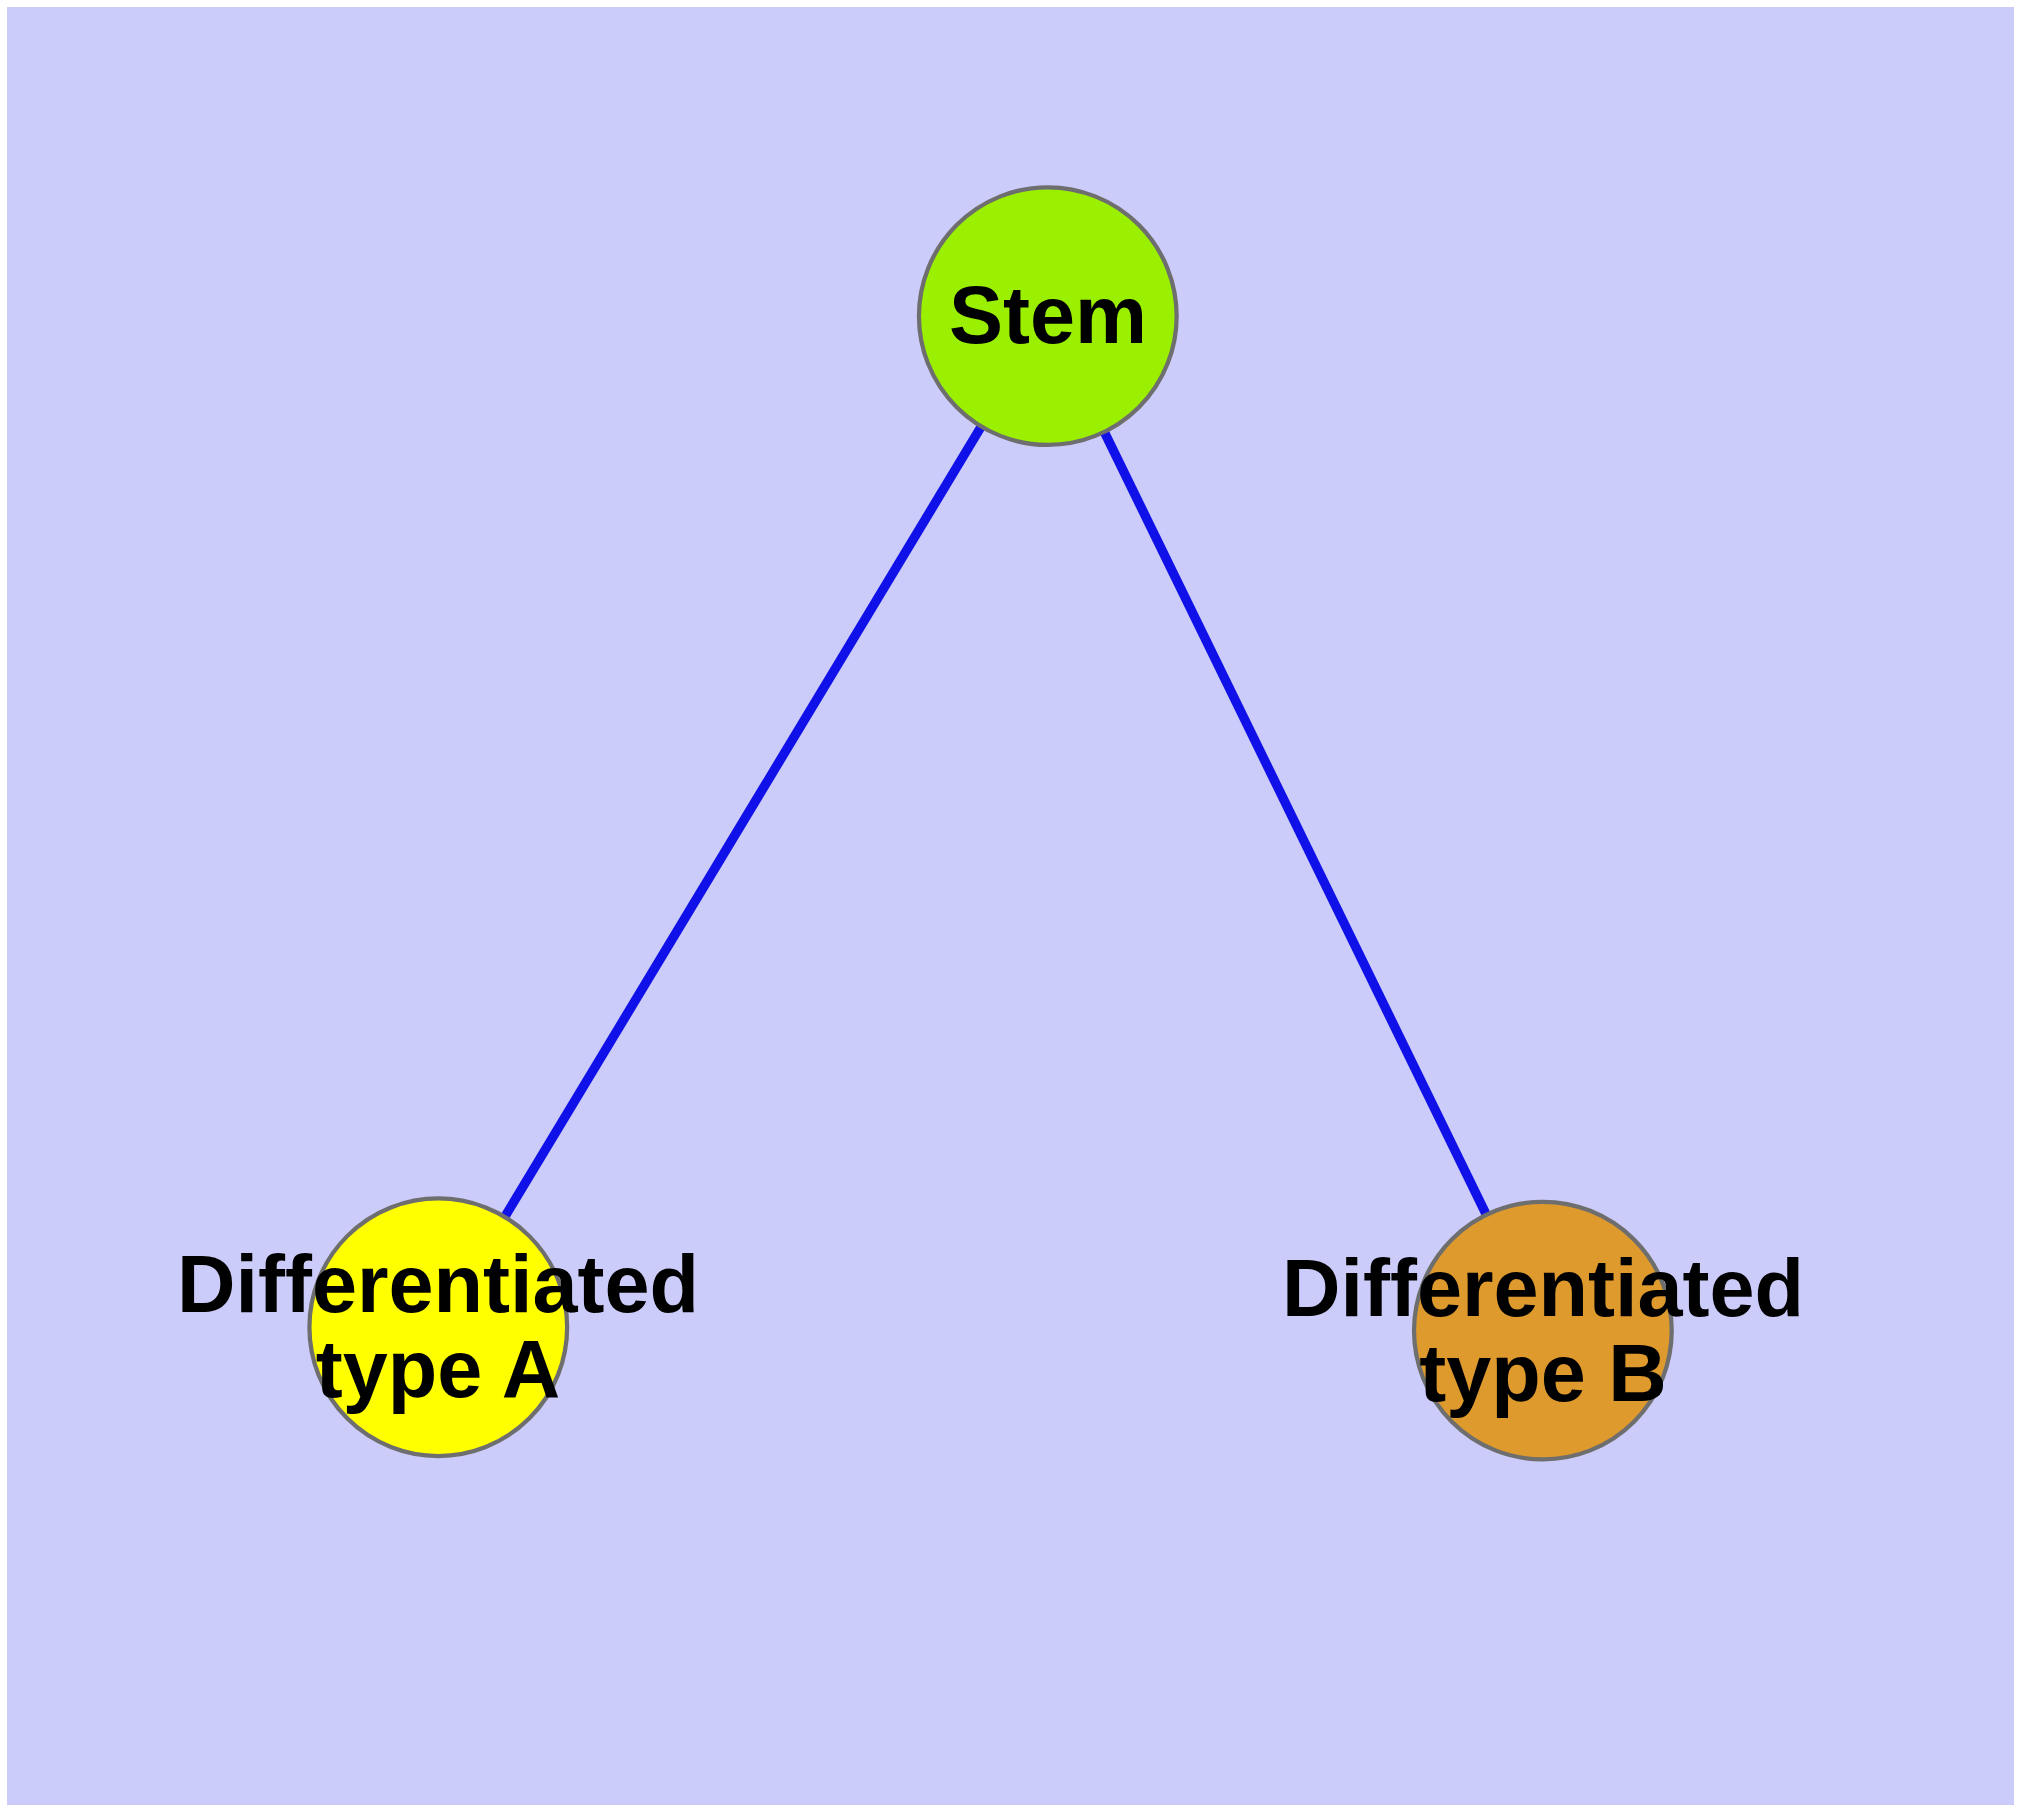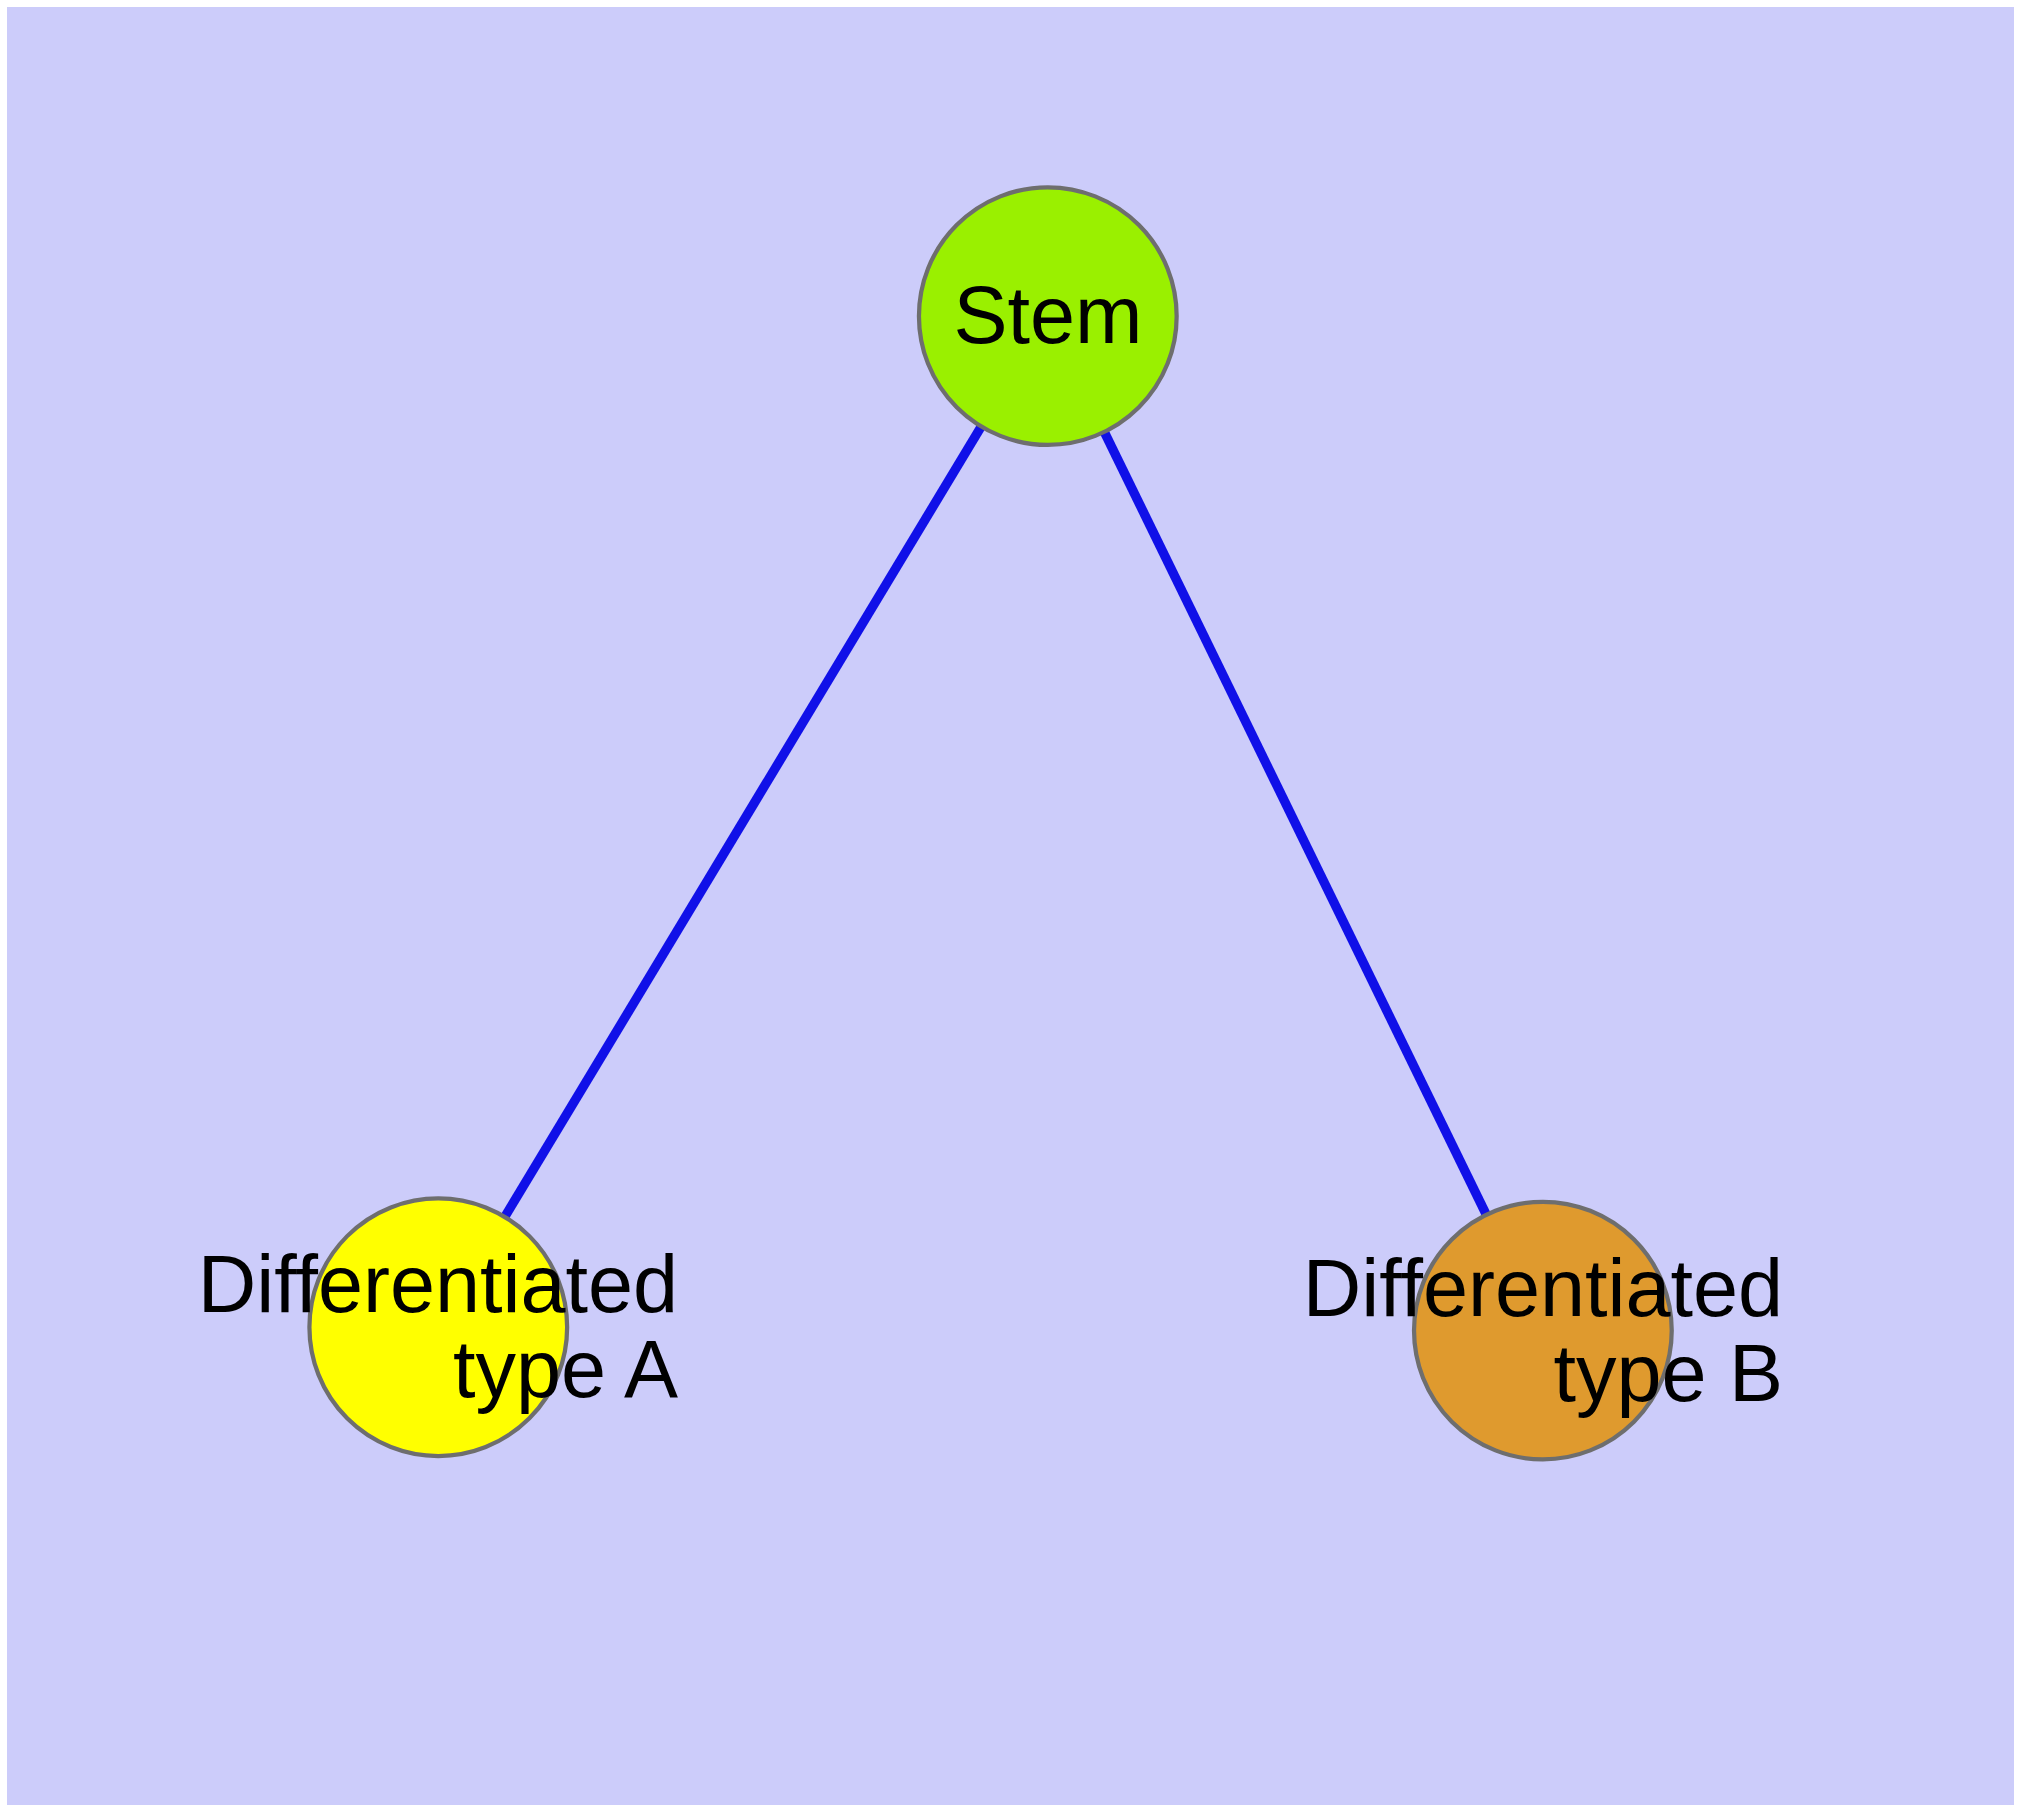--- a/index.html
+++ b/index.html
@@ -25,22 +25,22 @@
   }
   #graph-svg {
     position: absolute;
     left: 0;
     top: 0;
     width: 2021px;
     height: 1812px;
   }
   .node-label {
     position: absolute;
-    text-align: right;
-    font-weight: normal;
+    text-align: center;
+    font-weight: bold;
     color: #000000;
     line-height: 1.05;
     white-space: pre;
     pointer-events: none;
     transform: translate(-50%, -50%);
   }
   .node-label.root-label { font-size: 81px; }
   .node-label.leaf-label { font-size: 81px; }
 </style>
 </head>

